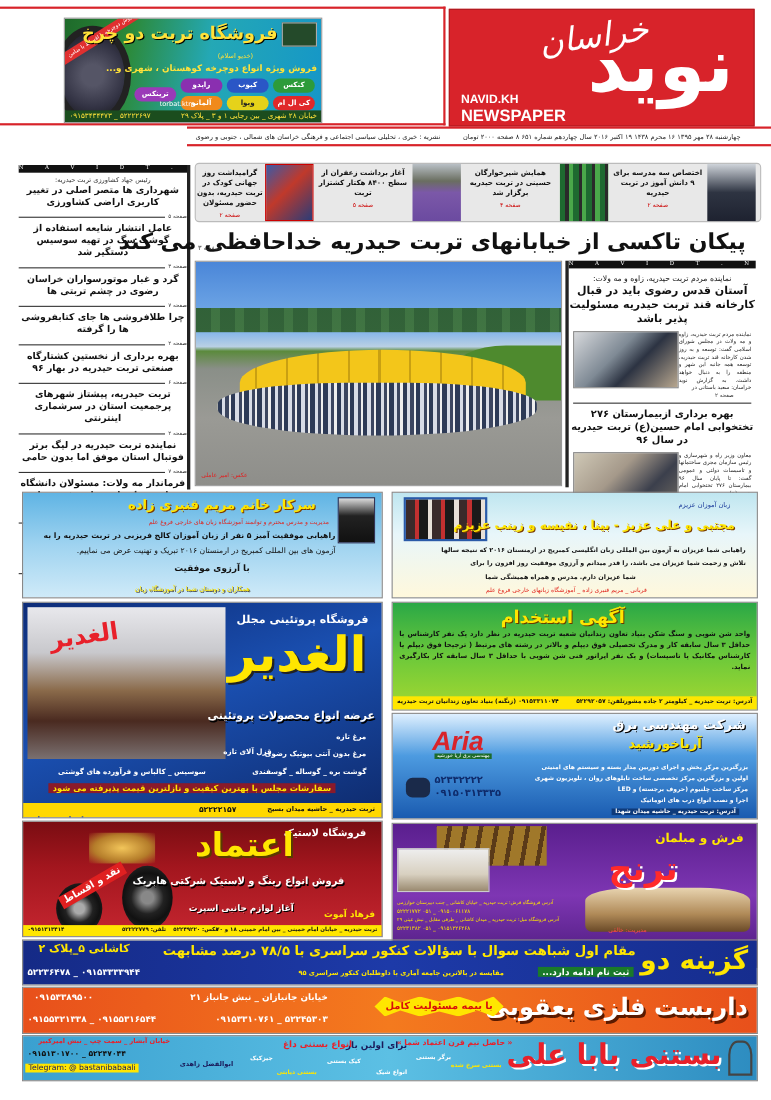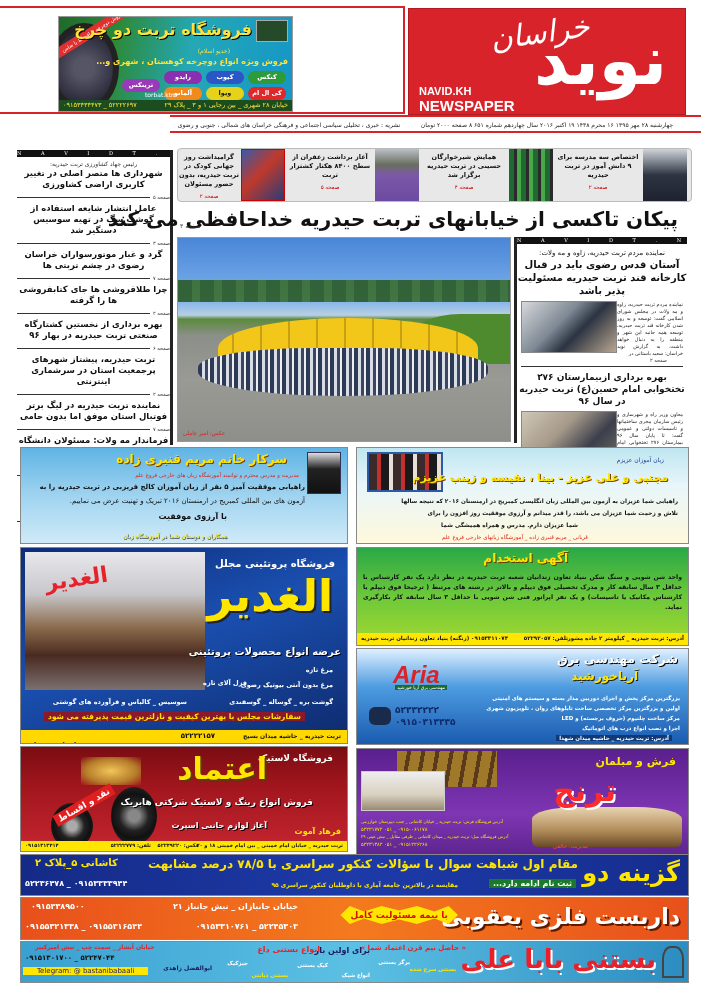--- a/index.html
+++ b/index.html
@@ -272,21 +272,21 @@
   <div class="ad-text" style="right:160px; top:150px; font-size:6.5px; font-weight:bold; color:#fff;">سوسیس _ کالباس و فرآورده های گوشتی</div>
   <div class="ad-text" style="right:42px; top:164px; font-size:7.5px; font-weight:bold; color:#ffe600; background:#8a1a2a; padding:0 4px;">سفارشات مجلس با بهترین کیفیت و نازلترین قیمت پذیرفته می شود</div>
   <div style="position:absolute; left:0; right:0; bottom:0; height:13px; background:#ffd800;">
     <span class="ad-text" style="right:6px; top:2px; font-size:6px; font-weight:bold; color:#111;">تربت حیدریه _ حاشیه میدان بسیج</span>
     <span class="ad-text" style="right:132px; top:2px; font-size:7px; font-weight:bold; color:#111;">۵۲۲۲۲۱۵۷</span>
     <span class="ad-text" style="left:6px; top:11px; font-size:8px; font-weight:bold; color:#1a3aa8;">برادران برشان</span>
   </div>
 </div>
 
 <div id="ad-job" class="ad">
-  <div class="ad-text" style="right:120px; top:3px; font-size:12px; font-weight:bold; color:#ffe600; text-shadow:1px 1px 0 #6a3a00;">آگهی استخدام</div>
+  <div class="ad-text" style="right:120px; top:3px; font-size:16px; font-weight:bold; color:#ffe600; text-shadow:1px 1px 0 #6a3a00;">آگهی استخدام</div>
   <div style="position:absolute; right:6px; left:6px; top:24px; font-size:6.2px; font-weight:bold; color:#111; line-height:10px; text-align:justify; white-space:normal;">واحد شن شویی و سنگ شکن بنیاد تعاون زندانیان شعبه تربت حیدریه در نظر دارد یک نفر کارشناس با حداقل ۳ سال سابقه کار و مدرک تحصیلی فوق دیپلم و بالاتر در رشته های مرتبط ( ترجیحا فوق دیپلم یا کارشناس مکانیک یا تاسیسات) و یک نفر اپراتور فنی شن شویی با حداقل ۳ سال سابقه کار بکارگیری نماید.</div>
   <div style="position:absolute; left:0; right:0; bottom:0; height:12px; background:#ffe600;">
     <span class="ad-text" style="right:4px; top:2px; font-size:5.5px; font-weight:bold; color:#111;">آدرس: تربت حیدریه _ کیلومتر ۲ جاده مشور</span>
     <span class="ad-text" style="right:120px; top:2px; font-size:5.5px; font-weight:bold; color:#111;">تلفن: ۵۲۲۹۲۰۵۷</span>
     <span class="ad-text" style="right:180px; top:2px; font-size:5.5px; font-weight:bold; color:#111;">۰۹۱۵۳۳۱۱۰۷۴ (زنگنه)</span>
     <span class="ad-text" style="left:4px; top:2px; font-size:5.5px; font-weight:bold; color:#111;">بنیاد تعاون زندانیان تربت حیدریه</span>
   </div>
 </div>
 
 <div id="ad-aria" class="ad">
@@ -361,14 +361,14 @@
   <div class="ad-text" style="right:368px; top:3px; font-size:8px; font-weight:bold; color:#e8202a;">انواع بستنی داغ</div>
   <div class="ad-text" style="right:232px; top:24px; font-size:5.5px; font-weight:bold; color:#ffe600;">بستنی سرخ شده</div>
   <div class="ad-text" style="right:278px; top:17px; font-size:5.5px; font-weight:bold; color:#fff;">برگر بستنی</div>
   <div class="ad-text" style="right:318px; top:30px; font-size:5.5px; font-weight:bold; color:#fff;">انواع شیک</div>
   <div class="ad-text" style="right:360px; top:20px; font-size:5.5px; font-weight:bold; color:#fff;">کیک بستنی</div>
   <div class="ad-text" style="right:400px; top:30px; font-size:5.5px; font-weight:bold; color:#ffe600;">بستنی دیابتی</div>
   <div class="ad-text" style="right:440px; top:18px; font-size:5.5px; font-weight:bold; color:#fff;">جیزکیک</div>
   <div class="ad-text" style="right:476px; top:22px; font-size:6px; font-weight:bold; color:#1a1a5a;">ابوالفضل زاهدی</div>
   <div class="ad-text" style="left:14px; top:1px; font-size:6px; font-weight:bold; color:#e8202a;">خیابان آبشار _ سمت چپ _ نبش امیرکبیر</div>
   <div class="ad-text" style="left:4px; top:12px; font-size:7px; font-weight:bold; color:#111;">۵۲۲۴۷۰۴۴ _ ۰۹۱۵۱۳۰۱۷۰۰</div>
-  <div class="ad-text" style="left:2px; top:25px; font-size:7px; color:#1a1a5a; background:#ffe600; padding:0 14px; direction:ltr;">Telegram: @ bastanibabaali</div>
+  <div class="ad-text" style="left:2px; top:25px; font-size:7px; color:#1a1a5a; background:#ffe600; padding:0 3px; direction:ltr;">Telegram: @ bastanibabaali</div>
 </div>
 
 </body></html>

